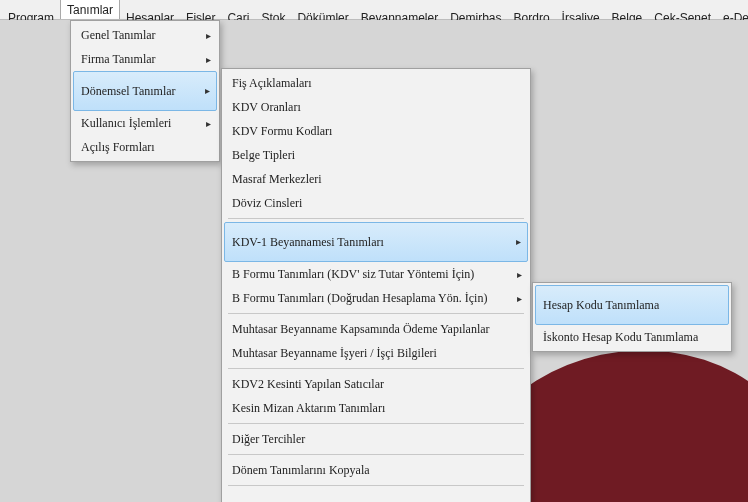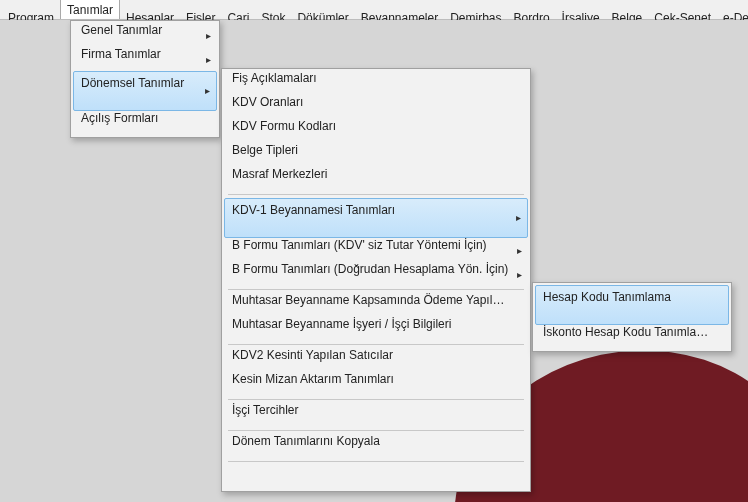--- a/index.html
+++ b/index.html
@@ -54,26 +54,27 @@
   }
   .dropdown {
     position: absolute;
     background: #f2f2f2;
     border: 1px solid #a0a0a0;
     box-shadow: 2px 3px 6px rgba(0,0,0,0.25);
     padding: 2px;
   }
   .dropdown .item {
     display: flex;
-    align-items: flex-start;
+    align-items: center;
     height: 24px;
     padding: 0 18px 0 8px;
     position: relative;
     cursor: default;
     color: #222;
+    font-family: Liberation Serif, serif;
   }
   .dropdown .item.has-sub::after {
     content: "▸";
     position: absolute;
     right: 6px;
     top: 50%;
     transform: translateY(-50%);
     font-size: 10px;
     color: #333;
   }
@@ -123,39 +124,45 @@
 <div class="dropdown" id="dd1">
     <div class="item has-sub">
       <span class="label">Genel Tanımlar</span>
     </div>
     <div class="item has-sub">
       <span class="label">Firma Tanımlar</span>
     </div>
     <div class="item has-sub highlight">
       <span class="label">Dönemsel Tanımlar</span>
     </div>
+    <div class="item has-sub">
+      <span class="label">Kullanıcı İşlemleri</span>
+    </div>
     <div class="item">
       <span class="label">Açılış Formları</span>
     </div>
   </div>
 <div class="dropdown" id="dd2">
     <div class="item">
       <span class="label">Fiş Açıklamaları</span>
     </div>
     <div class="item">
       <span class="label">KDV Oranları</span>
     </div>
     <div class="item">
       <span class="label">KDV Formu Kodları</span>
     </div>
     <div class="item">
       <span class="label">Belge Tipleri</span>
     </div>
     <div class="item">
       <span class="label">Masraf Merkezleri</span>
+    </div>
+    <div class="item">
+      <span class="label">Döviz Cinsleri</span>
     </div>
     <div class="sep"></div>
     <div class="item has-sub highlight">
       <span class="label">KDV-1 Beyannamesi Tanımları</span>
     </div>
     <div class="item has-sub">
       <span class="label">B Formu Tanımları (KDV' siz Tutar Yöntemi İçin)</span>
     </div>
     <div class="item has-sub">
       <span class="label">B Formu Tanımları (Doğrudan Hesaplama Yön. İçin)</span>
@@ -169,21 +176,21 @@
     </div>
     <div class="sep"></div>
     <div class="item">
       <span class="label">KDV2 Kesinti Yapılan Satıcılar</span>
     </div>
     <div class="item">
       <span class="label">Kesin Mizan Aktarım Tanımları</span>
     </div>
     <div class="sep"></div>
     <div class="item">
-      <span class="label">İşçi Tercihler</span>
+      <span class="label">Diğer Tercihler</span>
     </div>
     <div class="sep"></div>
     <div class="item">
       <span class="label">Dönem Tanımlarını Kopyala</span>
     </div>
     <div class="sep"></div>
     <div class="item"></div>
   </div>
 <div class="dropdown" id="dd3">
     <div class="item highlight">

